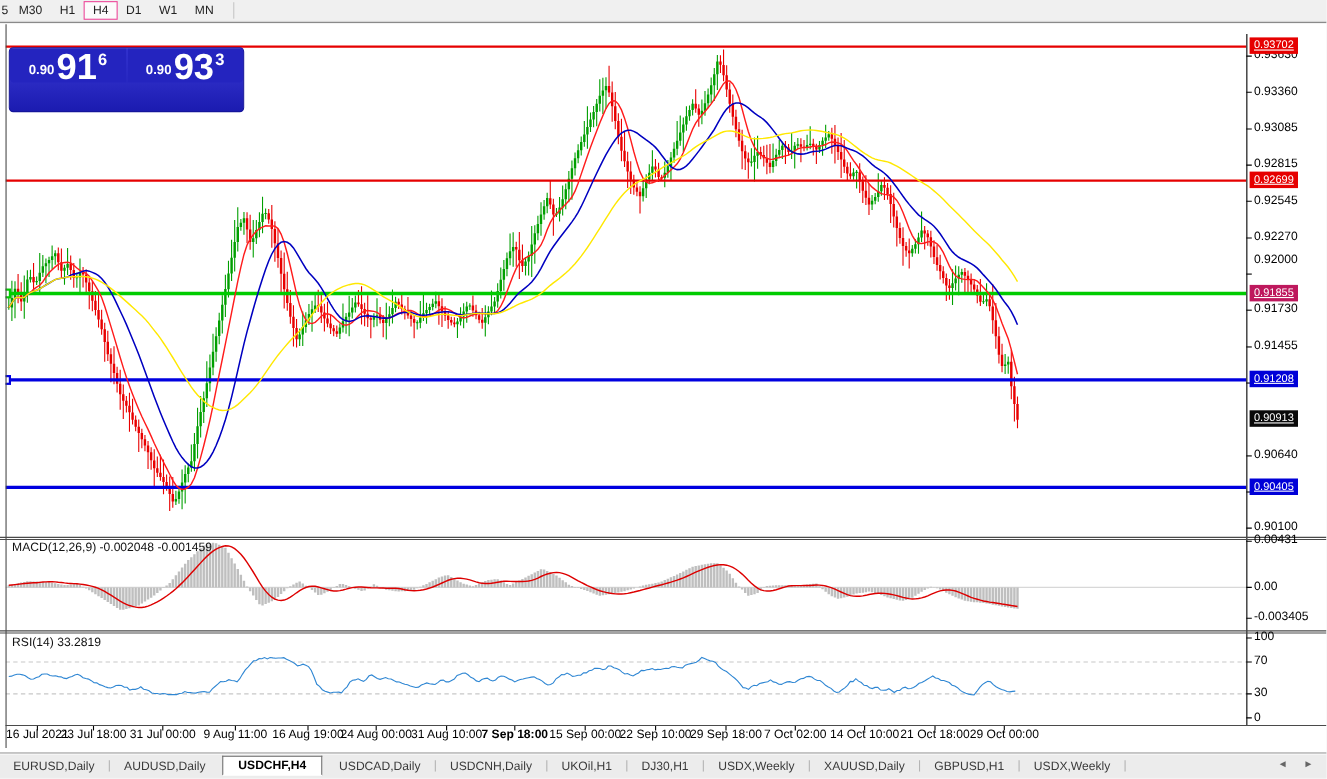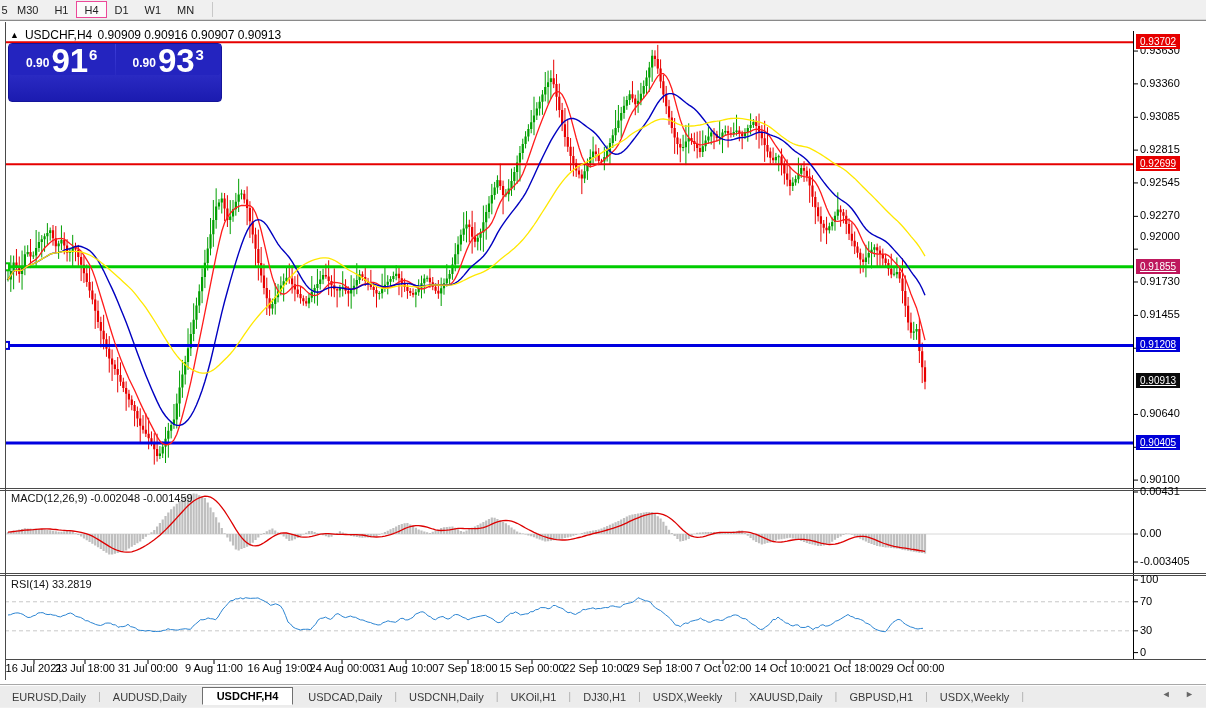--- a/index.html
+++ b/index.html
@@ -149,23 +149,20 @@
         <line x1="468" y1="639" x2="468" y2="643" stroke="#000" stroke-width="1"></line>
         <line x1="532" y1="639" x2="532" y2="643" stroke="#000" stroke-width="1"></line>
         <line x1="596" y1="639" x2="596" y2="643" stroke="#000" stroke-width="1"></line>
         <line x1="660" y1="639" x2="660" y2="643" stroke="#000" stroke-width="1"></line>
         <line x1="723" y1="639" x2="723" y2="643" stroke="#000" stroke-width="1"></line>
         <line x1="786" y1="639" x2="786" y2="643" stroke="#000" stroke-width="1"></line>
         <line x1="850" y1="639" x2="850" y2="643" stroke="#000" stroke-width="1"></line>
         <line x1="913" y1="639" x2="913" y2="643" stroke="#000" stroke-width="1"></line>
       </svg>
 
-    <div class="chart-title">
-      <span class="tri">▲</span><span>USDCHF,H4</span> <span>0.90909 0.90916 0.90907 0.90913</span>
-    </div>
 
     <div class="trade-panel">
       <div class="tp-row2">
         <div class="tp-price sell">
           <span class="pp">0.90</span>
             <span class="pb">91</span>
             <span class="ps">6</span>
         </div>
         <div class="tp-price buy">
           <span class="pp">0.90</span>
@@ -211,21 +208,21 @@
         <div class="ind-axis-label" style="top: 624.6px;">0</div>
       </div>
     <div id="time-axis">
         <div class="time-label" style="left: 34px;">16 Jul 2021</div>
         <div class="time-label" style="left: 85px;">23 Jul 18:00</div>
         <div class="time-label" style="left: 148px;">31 Jul 00:00</div>
         <div class="time-label" style="left: 214px;">9 Aug 11:00</div>
         <div class="time-label" style="left: 280px;">16 Aug 19:00</div>
         <div class="time-label" style="left: 342px;">24 Aug 00:00</div>
         <div class="time-label" style="left: 406px;">31 Aug 10:00</div>
-        <div class="time-label" style="left: 468px;">7 Sep 18:00</div>
+        <div class="time-label" style="left: 468px; font-weight: bold;">7 Sep 18:00</div>
         <div class="time-label" style="left: 532px;">15 Sep 00:00</div>
         <div class="time-label" style="left: 596px;">22 Sep 10:00</div>
         <div class="time-label" style="left: 660px;">29 Sep 18:00</div>
         <div class="time-label" style="left: 723px;">7 Oct 02:00</div>
         <div class="time-label" style="left: 786px;">14 Oct 10:00</div>
         <div class="time-label" style="left: 850px;">21 Oct 18:00</div>
         <div class="time-label" style="left: 913px;">29 Oct 00:00</div>
       </div>
   </div>
 

